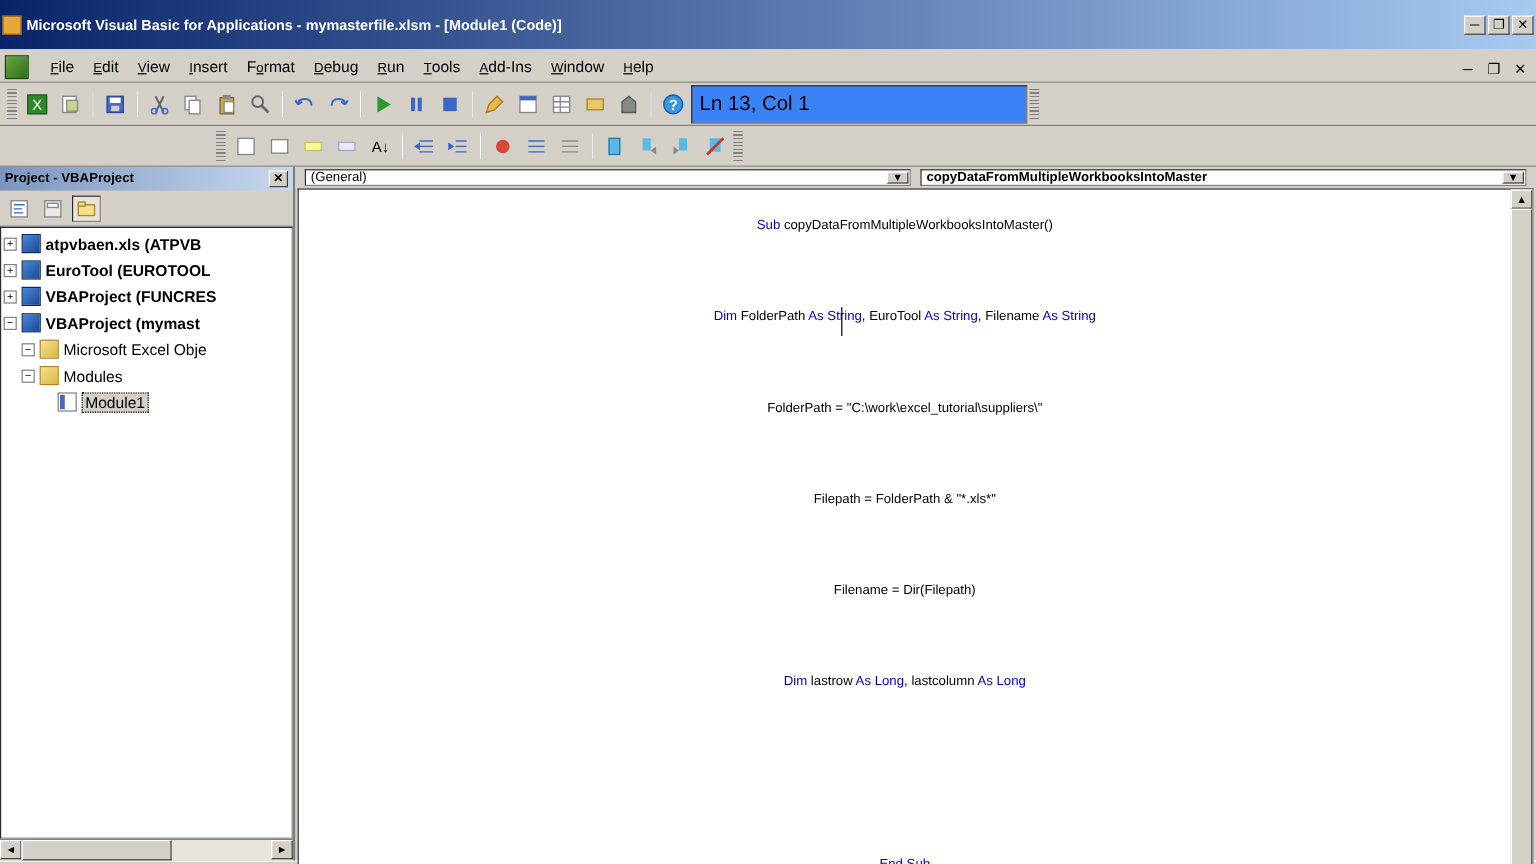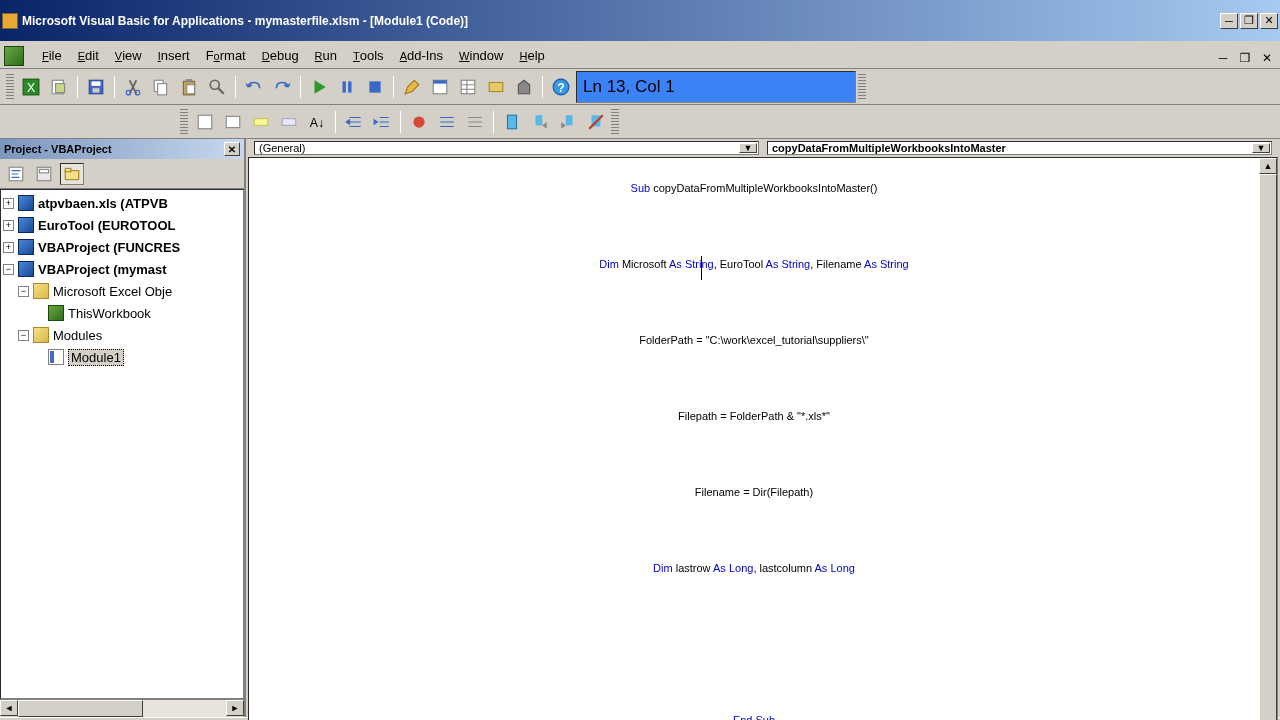--- a/index.html
+++ b/index.html
@@ -352,27 +352,20 @@
           <span class="tree-label bold">VBAProject (mymast</span>
         </div>
       <div class="tree-row">
           <span class="tree-spacer"></span>
           <span class="tree-exp">−</span>
           <span class="tree-icon icon-folder"></span>
           <span class="tree-label">Microsoft Excel Obje</span>
         </div>
       <div class="tree-row">
           <span class="tree-spacer"></span>
-          <span class="tree-spacer"></span>
-          <span class="tree-spacer"></span>
-          <span class="tree-icon icon-book"></span>
-          <span class="tree-label">ThisWorkbook</span>
-        </div>
-      <div class="tree-row">
-          <span class="tree-spacer"></span>
           <span class="tree-exp">−</span>
           <span class="tree-icon icon-folder"></span>
           <span class="tree-label">Modules</span>
         </div>
       <div class="tree-row">
           <span class="tree-spacer"></span>
           <span class="tree-spacer"></span>
           <span class="tree-spacer"></span>
           <span class="tree-icon icon-module"></span>
           <span class="tree-label sel">Module1</span>
@@ -394,21 +387,21 @@
         <div class="code-dd-btn">▼</div>
       </div>
       <div class="code-dd bold">
         <span>copyDataFromMultipleWorkbooksIntoMaster</span>
         <div class="code-dd-btn">▼</div>
       </div>
     </div>
     <div class="code-editor">
       <div class="code-content"><span class="kw">Sub</span><span> copyDataFromMultipleWorkbooksIntoMaster()</span>
 
-<span class="kw">Dim</span><span> Microsoft </span><span class="kw">As String</span><span>, EuroTool </span><span class="kw">As String</span><span>, Filename </span><span class="kw">As String</span>
+<span class="kw">Dim</span><span> FolderPath </span><span class="kw">As String</span><span>, EuroTool </span><span class="kw">As String</span><span>, Filename </span><span class="kw">As String</span>
 
 <span>FolderPath = "C:\work\excel_tutorial\suppliers\"</span>
 
 <span>Filepath = FolderPath &amp; "*.xls*"</span>
 
 <span>Filename = Dir(Filepath)</span>
 
 <span class="kw">Dim</span><span> lastrow </span><span class="kw">As Long</span><span>, lastcolumn </span><span class="kw">As Long</span>
 
 

